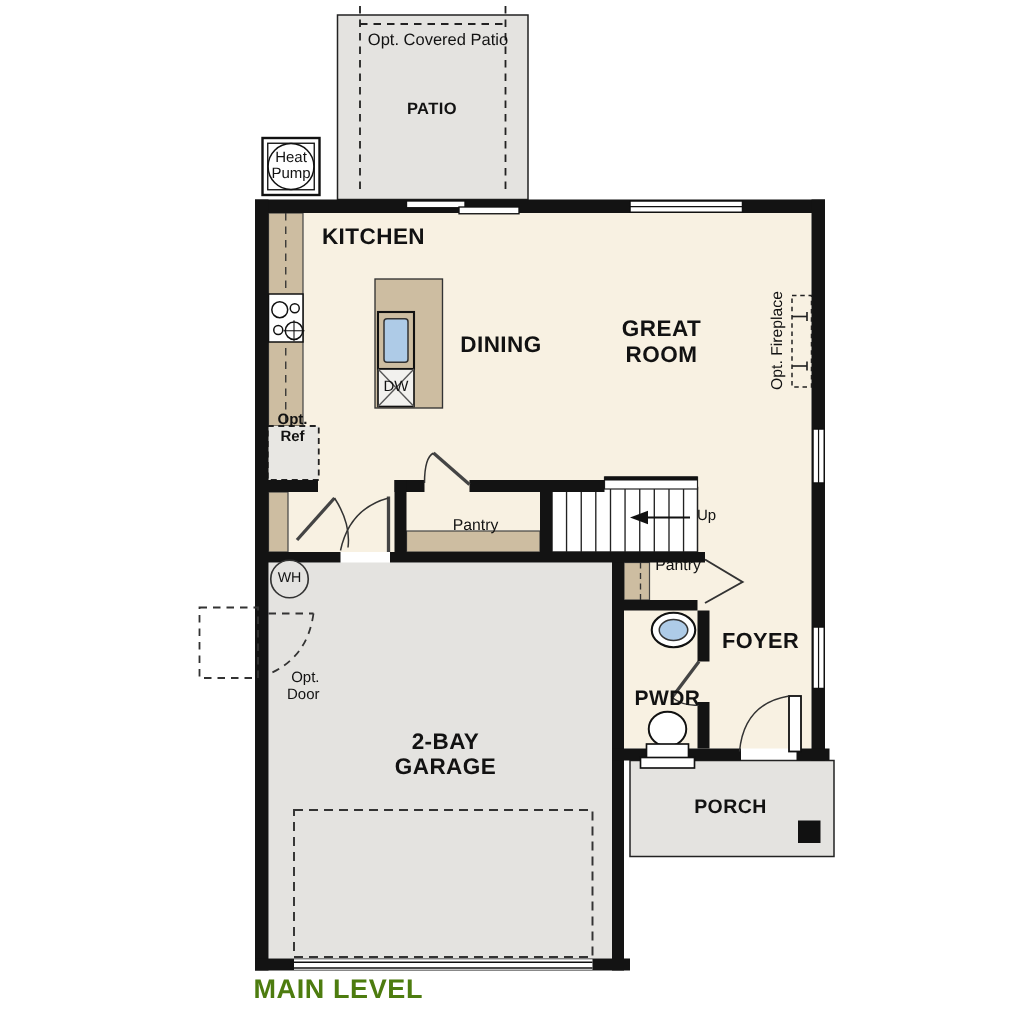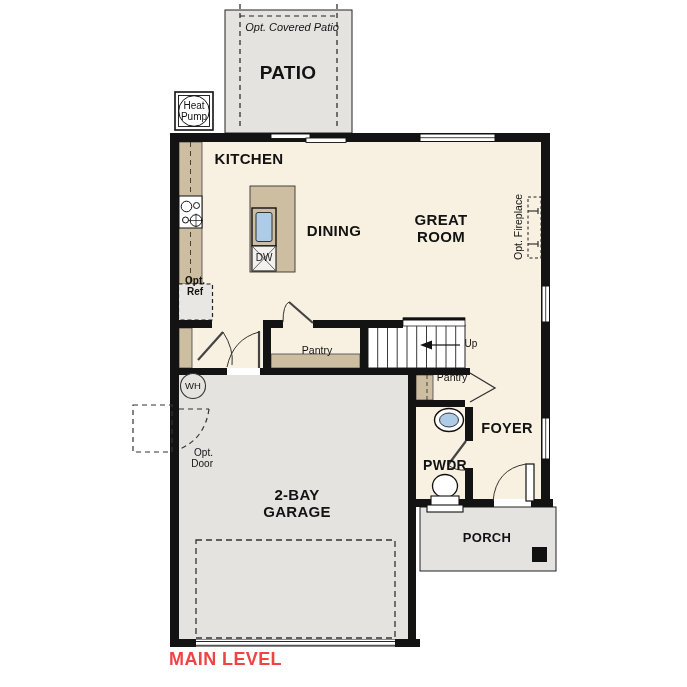--- a/index.html
+++ b/index.html
@@ -2,26 +2,26 @@
 <html style="--wall: #131313; --floor: #f8f1e2; --concrete: #e4e3e0; --counter: #cdbda1; --sink: #aecbe7; --optional: #e8e7e3; --appliance: #f2f1ee;"><head>
 <meta charset="utf-8">
 <style>
   html,body{margin:0;padding:0;background:#ffffff;}
   #plan{position:relative;width:687px;height:687px;background:#fff;overflow:hidden;
         font-family:"Liberation Sans",sans-serif;}
   #plan svg{position:absolute;left:0;top:0;}
   .lbl{position:absolute;transform:translate(-50%,-50%);color:#121212;
        white-space:nowrap;text-align:center;line-height:1.12;}
   .room{font-weight:bold;font-size:15px;letter-spacing:.3px;}
-  .room-md{font-weight:bold;font-size:19px;letter-spacing:.3px;}
+  .room-md{font-weight:bold;font-size:11px;letter-spacing:.3px;}
   .sm{font-size:10.5px;}
   .xs{font-size:9.5px;}
   .wrap{white-space:normal;}
   .vert{transform:translate(-50%,-50%) rotate(-90deg);}
-  .title{position:absolute;font-weight:bold;font-size:18px;color:#ef4444;letter-spacing:.4px;}
+  .title{position:absolute;font-weight:bold;font-size:18px;color:#4d7c0f;letter-spacing:.4px;}
   .wallfill{fill:var(--wall);}
 </style>
 </head>
 <body>
 
 <div id="plan">
 <svg width="687" height="687" viewBox="0 0 687 687">
 
   <g>
     <rect x="225" y="10" width="127" height="123" fill="var(--concrete)" stroke="#222" stroke-width="1"></rect>
@@ -196,21 +196,21 @@
     <ellipse cx="449" cy="420" rx="14.5" ry="11.5" fill="#fff" stroke="#111" stroke-width="1.4"></ellipse>
     <ellipse cx="449" cy="420" rx="9.5" ry="7" fill="var(--sink)" stroke="#333" stroke-width="1"></ellipse>
   </g>
   <g fill="#fff" stroke="#111">
     <ellipse cx="445" cy="486" rx="12.5" ry="11.5" stroke-width="1.3"></ellipse>
     <rect x="431" y="496" width="28" height="10" stroke-width="1.1"></rect>
     <rect x="427" y="505" width="36" height="7" stroke-width="1.1"></rect>
   </g>
 </svg>
 
-  <div class="lbl sm" style="left:292px;top:27px;font-size:11px;font-style:italic;">Opt. Covered Patio</div>
+  <div class="lbl sm" style="left:292px;top:27px;font-size:11px;">Opt. Covered Patio</div>
   <div class="lbl room-md" style="left:288px;top:73px;">PATIO</div>
   <div class="lbl sm wrap" style="left:194px;top:111px;width:40px;font-size:10px;">Heat Pump</div>
   <div class="lbl room" style="left:249px;top:159px;">KITCHEN</div>
   <div class="lbl room" style="left:334px;top:231px;">DINING</div>
   <div class="lbl room wrap" style="left:441px;top:229px;width:92px;">GREAT ROOM</div>
   <div class="lbl sm vert" style="left:519px;top:227px;">Opt. Fireplace</div>
   <div class="lbl sm" style="left:264px;top:258px;font-size:10px;">DW</div>
   <div class="lbl sm wrap" style="left:195px;top:286px;width:32px;font-size:10px;font-weight:bold;">Opt. Ref</div>
   <div class="lbl sm" style="left:317px;top:351px;">Pantry</div>
   <div class="lbl sm" style="left:471px;top:344px;font-size:10px;">Up</div>

